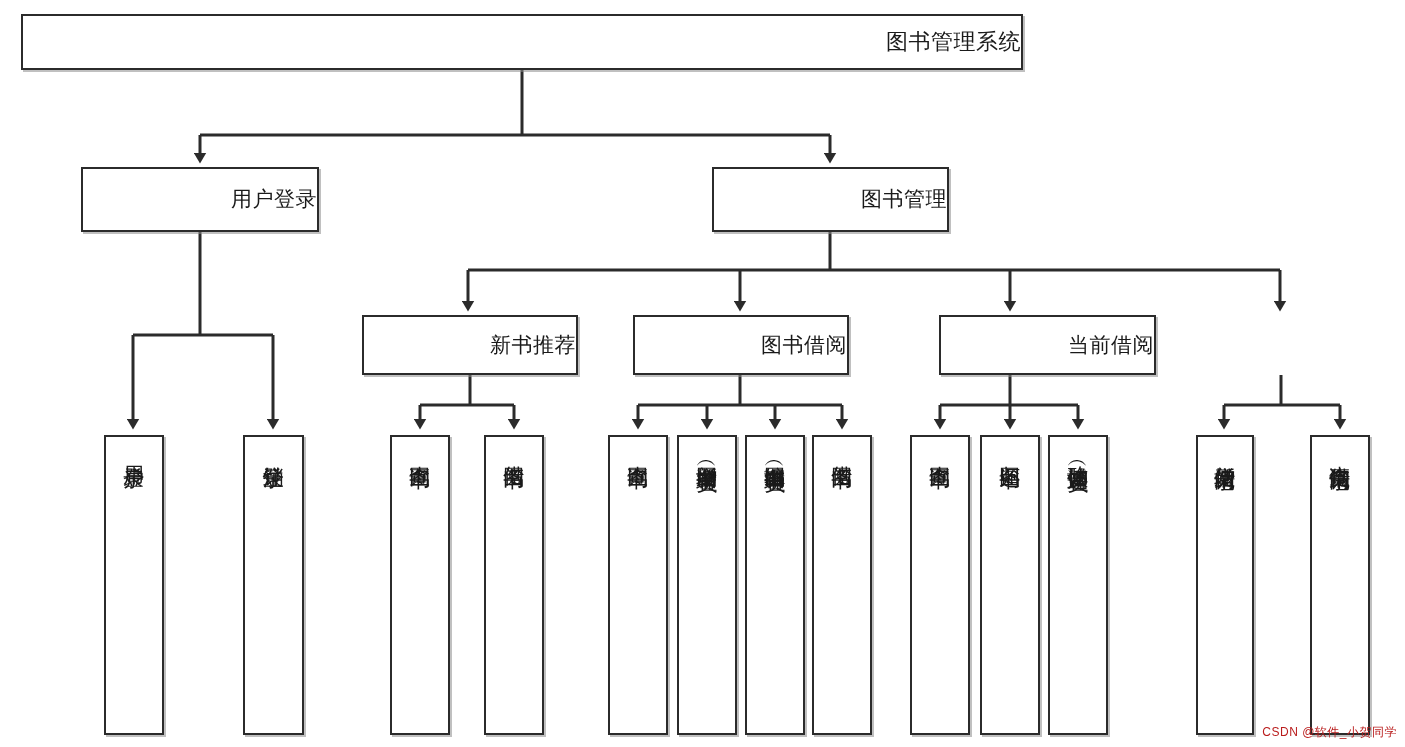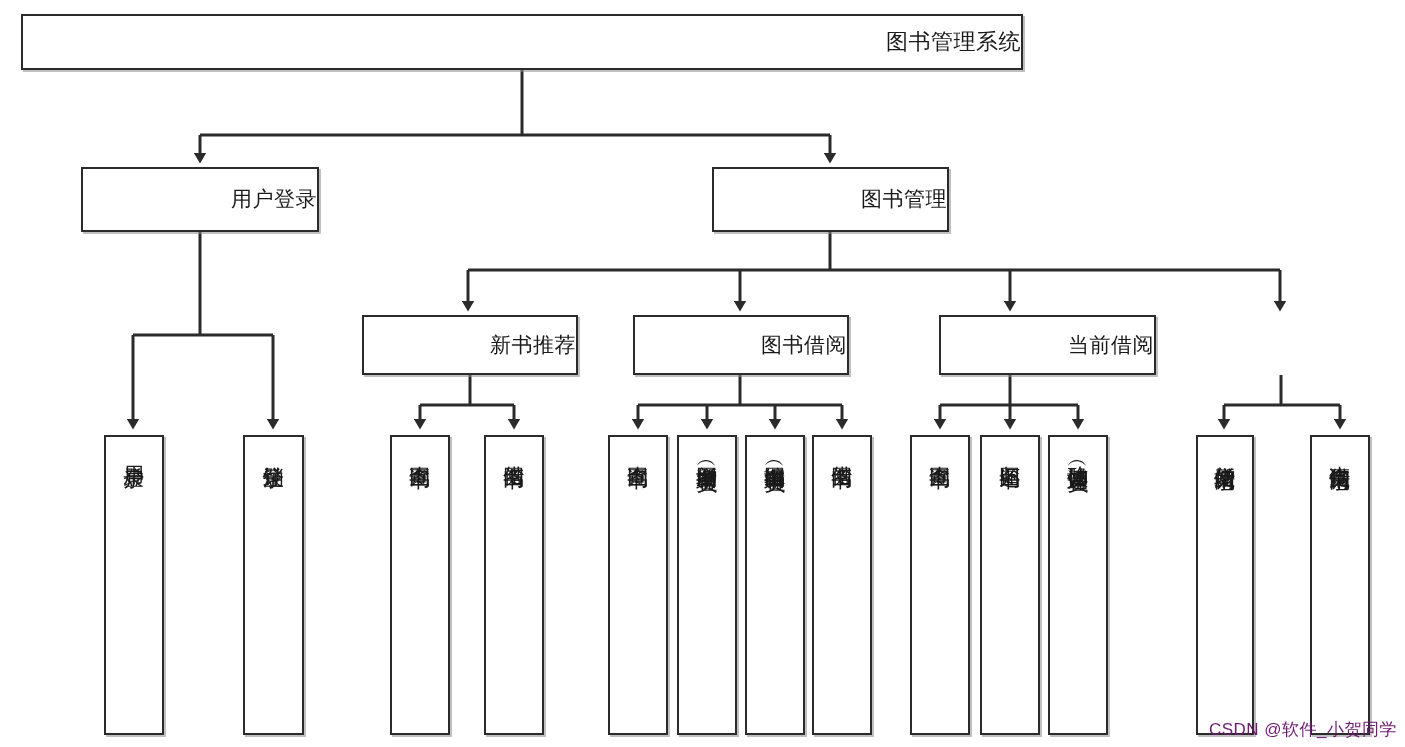--- a/index.html
+++ b/index.html
@@ -59,22 +59,22 @@
     text-orientation: upright;
     font-size: 21px;
     line-height: 1.12;
     letter-spacing: 1px;
     white-space: nowrap;
   }
   .watermark {
     position: absolute;
     right: 8px;
     bottom: 6px;
-    font-size: 17px;
-    color: #701a75;
+    font-size: 12px;
+    color: #b91c1c;
     letter-spacing: 0.5px;
     z-index: 3;
     white-space: nowrap;
   }
 </style>
 </head>
 <body>
 
 <div id="canvas">
 

